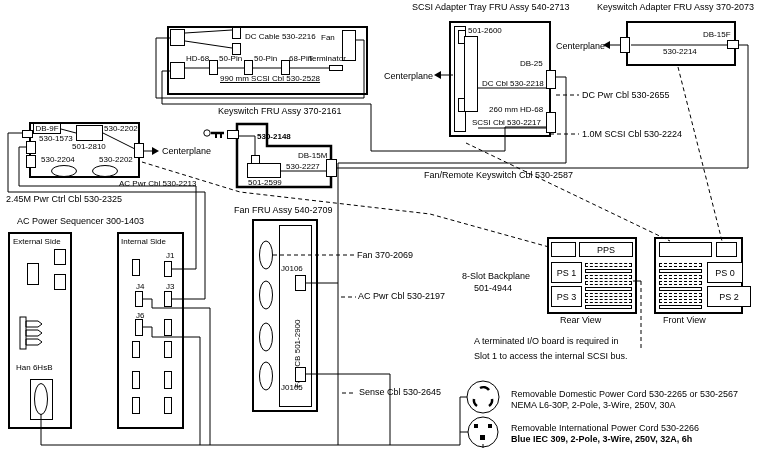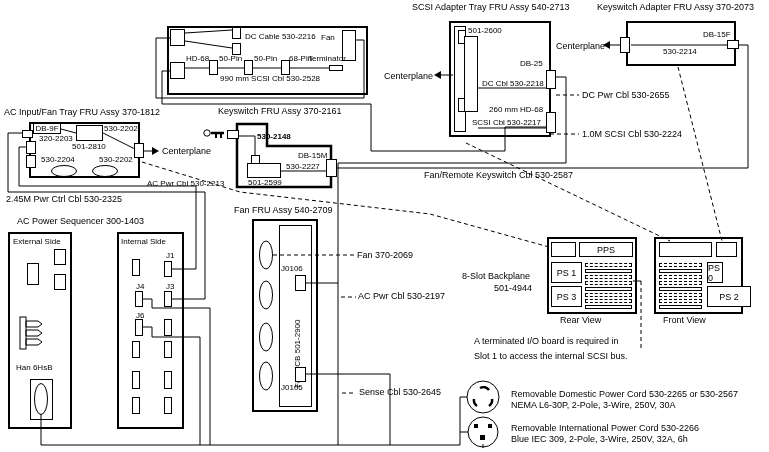--- a/index.html
+++ b/index.html
@@ -126,21 +126,21 @@
   <div class="box1" style="left:342px;top:30px;width:14px;height:31px;"></div>
   <div class="abs s8" style="left:186px;top:54px;">HD-68</div>
   <div class="abs s8" style="left:219px;top:54px;">50-Pin</div>
   <div class="abs s8" style="left:254px;top:54px;">50-Pin</div>
   <div class="abs s8" style="left:289px;top:54px;">68-Pin</div>
   <div class="abs s8" style="left:308px;top:54px;">Terminator</div>
   <div class="box1 wht" style="left:209px;top:60px;width:9px;height:15px;"></div>
   <div class="box1 wht" style="left:244px;top:60px;width:9px;height:15px;"></div>
   <div class="box1 wht" style="left:281px;top:60px;width:9px;height:15px;"></div>
   <div class="box1 wht" style="left:329px;top:65px;width:14px;height:6px;"></div>
-  <div class="abs s8" style="left:220px;top:74px;">990 mm SCSI Cbl 530-2528</div>
+  <div class="abs s8" style="left:220px;top:74px;text-decoration:underline;">990 mm SCSI Cbl 530-2528</div>
 
   <div class="abs lbl" style="left:412px;top:2px;">SCSI Adapter Tray FRU Assy 540-2713</div>
   <div class="box3" style="left:449px;top:21px;width:102px;height:116px;"></div>
   <div class="box1" style="left:454px;top:26px;width:12px;height:106px;"></div>
   <div class="box1 wht" style="left:458px;top:30px;width:8px;height:14px;"></div>
   <div class="box1 wht" style="left:458px;top:98px;width:8px;height:14px;"></div>
   <div class="box1 wht" style="left:464px;top:36px;width:14px;height:76px;"></div>
   <div class="abs s8" style="left:468px;top:26px;">501-2600</div>
   <div class="abs lbl" style="left:384px;top:71px;">Centerplane</div>
   <div class="abs s8" style="left:520px;top:59px;">DB-25</div>
@@ -152,38 +152,37 @@
   <div class="abs s8" style="left:472px;top:118px;">SCSI Cbl 530-2217</div>
 
   <div class="abs lbl" style="left:597px;top:2px;">Keyswitch Adapter FRU Assy 370-2073</div>
   <div class="box3" style="left:626px;top:21px;width:110px;height:45px;"></div>
   <div class="box1 wht" style="left:620px;top:37px;width:10px;height:16px;"></div>
   <div class="abs lbl" style="left:556px;top:41px;">Centerplane</div>
   <div class="abs s8" style="left:703px;top:30px;">DB-15F</div>
   <div class="box1 wht" style="left:727px;top:40px;width:12px;height:9px;"></div>
   <div class="abs s8" style="left:663px;top:47px;">530-2214</div>
 
-  <div class="abs lbl" style="left:4px;top:107px;">AC Input/Fan Tray FRU Assy 370-1812</div>
   <div class="box3" style="left:29px;top:122px;width:111px;height:56px;"></div>
   <div class="box1 wht" style="left:22px;top:130px;width:11px;height:8px;"></div>
   <div class="box1 wht s8 cent" style="left:33px;top:123px;width:28px;height:11px;">
       <span>DB-9F</span>
     </div>
-  <div class="abs s8" style="left:39px;top:134px;">320-2203</div>
+  <div class="abs s8" style="left:39px;top:134px;">530-1573</div>
   <div class="box1" style="left:76px;top:125px;width:27px;height:16px;"></div>
   <div class="abs s8" style="left:104px;top:124px;">530-2202</div>
   <div class="abs s8" style="left:72px;top:142px;">501-2810</div>
   <div class="box1 wht" style="left:26px;top:141px;width:10px;height:13px;"></div>
   <div class="box1 wht" style="left:26px;top:155px;width:10px;height:13px;"></div>
   <div class="abs s8" style="left:41px;top:155px;">530-2204</div>
   <div class="abs s8" style="left:99px;top:155px;">530-2202</div>
   <div class="box1 wht" style="left:134px;top:143px;width:10px;height:15px;"></div>
   <div class="abs lbl" style="left:162px;top:146px;">Centerplane</div>
   <div class="abs lbl" style="left:6px;top:194px;">2.45M Pwr Ctrl Cbl 530-2325</div>
-  <div class="abs s8" style="left:119px;top:179px;margin-left:28px;">AC Pwr Cbl 530-2213</div>
+  <div class="abs s8" style="left:119px;top:179px;">AC Pwr Cbl 530-2213</div>
 
   <div class="abs lbl" style="left:218px;top:106px;">Keyswitch FRU Assy 370-2161</div>
   <div class="box1 wht" style="left:227px;top:130px;width:12px;height:9px;"></div>
   <div class="box1" style="left:251px;top:155px;width:9px;height:9px;"></div>
   <div class="abs s8" style="left:257px;top:132px;font-weight:bold;">530-2148</div>
   <div class="abs s8" style="left:298px;top:151px;">DB-15M</div>
   <div class="box1" style="left:247px;top:163px;width:34px;height:15px;"></div>
   <div class="abs s8" style="left:286px;top:162px;">530-2227</div>
   <div class="abs s8" style="left:248px;top:178px;">501-2599</div>
   <div class="box1 wht" style="left:326px;top:159px;width:11px;height:18px;"></div>
@@ -225,21 +224,21 @@
   <div class="box1 wht" style="left:164px;top:341px;width:8px;height:17px;"></div>
   <div class="box1 wht" style="left:132px;top:371px;width:8px;height:18px;"></div>
   <div class="box1 wht" style="left:164px;top:371px;width:8px;height:18px;"></div>
   <div class="box1 wht" style="left:132px;top:397px;width:8px;height:17px;"></div>
   <div class="box1 wht" style="left:164px;top:397px;width:8px;height:17px;"></div>
 
   <div class="abs lbl" style="left:582px;top:90px;">DC Pwr Cbl 530-2655</div>
   <div class="abs lbl" style="left:582px;top:129px;">1.0M SCSI Cbl 530-2224</div>
 
   <div class="abs lbl" style="left:462px;top:271px;">8-Slot Backplane</div>
-  <div class="abs lbl" style="left:474px;top:283px;margin-left:20px;">501-4944</div>
+  <div class="abs lbl" style="left:474px;top:283px;">501-4944</div>
 
   <div class="box1" style="left:547px;top:237px;width:90px;height:77px;border-width:2px;"></div>
   <div class="box1 wht" style="left:551px;top:242px;width:25px;height:15px;"></div>
   <div class="box1 wht lbl cent" style="left:579px;top:242px;width:54px;height:15px;">
       <span>PPS</span>
     </div>
   <div class="box1 wht lbl cent" style="left:551px;top:262px;width:31px;height:21px;">
       <span>PS 1</span>
     </div>
   <div class="box1 wht lbl cent" style="left:551px;top:286px;width:31px;height:21px;">
@@ -253,21 +252,21 @@
       <div class="slotrow-s"></div>
       <div class="slotrow-d"></div>
       <div class="slotrow-d"></div>
       <div class="slotrow-s"></div>
     </div>
   <div class="abs lbl" style="left:560px;top:315px;">Rear View</div>
 
   <div class="box1" style="left:654px;top:237px;width:89px;height:77px;border-width:2px;"></div>
   <div class="box1 wht" style="left:659px;top:242px;width:53px;height:15px;"></div>
   <div class="box1 wht" style="left:716px;top:242px;width:21px;height:15px;"></div>
-  <div class="box1 wht lbl cent" style="left:707px;top:262px;width:16px;height:21px;">
+  <div class="box1 wht lbl cent" style="left:707px;top:262px;width:36px;height:21px;">
       <span>PS 0</span>
     </div>
   <div class="box1 wht lbl cent" style="left:707px;top:286px;width:44px;height:21px;">
       <span>PS 2</span>
     </div>
   <div class="abs" style="left:659px;top:263px;width:43px;" id="front-slots">
       <div class="slotrow-d"></div>
       <div class="slotrow-s"></div>
       <div class="slotrow-d"></div>
       <div class="slotrow-d"></div>
@@ -277,15 +276,15 @@
       <div class="slotrow-s"></div>
     </div>
   <div class="abs lbl" style="left:663px;top:315px;">Front View</div>
 
   <div class="abs lbl" style="left:474px;top:336px;">A terminated I/O board is required in</div>
   <div class="abs lbl" style="left:474px;top:351px;">Slot 1 to access the internal SCSI bus.</div>
 
   <div class="abs lbl" style="left:511px;top:389px;">Removable Domestic Power Cord 530-2265 or 530-2567</div>
   <div class="abs lbl" style="left:511px;top:400px;">NEMA L6-30P, 2-Pole, 3-Wire, 250V, 30A</div>
   <div class="abs lbl" style="left:511px;top:423px;">Removable International Power Cord 530-2266</div>
-  <div class="abs lbl" style="left:511px;top:434px;">Blue IEC 309, 2-Pole, 3-Wire, 250V, 32A, 6h</div>
+  <div class="abs lbl" style="left:511px;top:434px;font-weight:bold;">Blue IEC 309, 2-Pole, 3-Wire, 250V, 32A, 6h</div>
 
 </div>
 
 </body></html>

